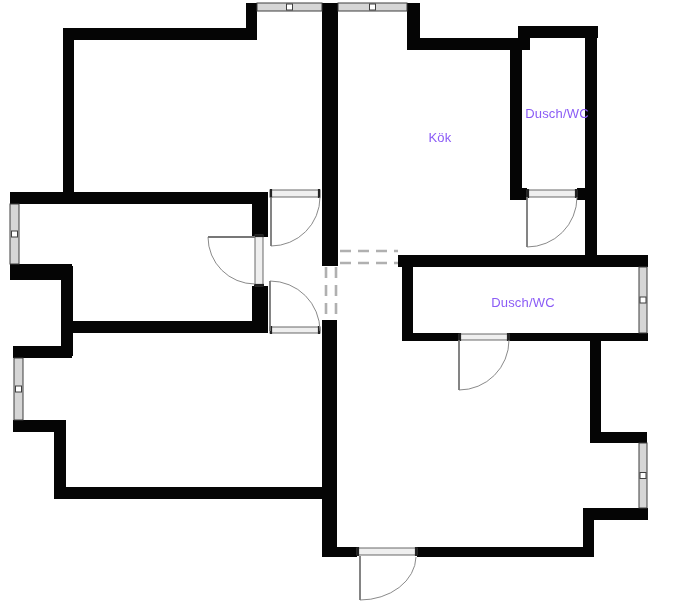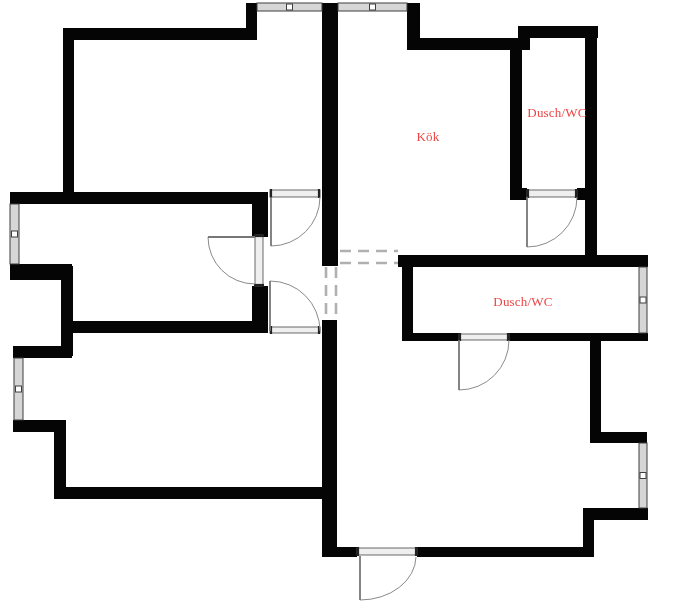--- a/index.html
+++ b/index.html
@@ -8,24 +8,23 @@
     width:700px;height:607px;
     background:#ffffff;
     overflow:hidden;
     font-family:"Liberation Sans", sans-serif;
   }
   .plan-wrap svg{position:absolute;left:0;top:0;}
   .room-label{
     position:absolute;
     transform:translate(-50%,-50%);
     font-size:13px;
-    color:#ef4444;
+    color:#8b5cf6;
     letter-spacing:0.2px;
     white-space:nowrap;
-    font-family:Liberation Serif, serif;
   }
 </style>
 </head>
 <body>
 
 <div class="plan-wrap">
   <svg id="plan-svg" width="700" height="607" viewBox="0 0 700 607">
       <rect x="63" y="28" width="194" height="12" fill="#050505"></rect>
       <rect x="63" y="28" width="11" height="169" fill="#050505"></rect>
       <rect x="246" y="3" width="11" height="37" fill="#050505"></rect>
@@ -99,16 +98,16 @@
       <line x1="270" y1="281" x2="270" y2="331" stroke="#777777" stroke-width="1.8"></line>
       <path d="M509,340 A50,50 0 0 1 459,390" fill="none" stroke="#8a8a8a" stroke-width="1"></path>
       <line x1="459" y1="340" x2="459" y2="390" stroke="#777777" stroke-width="1.8"></line>
       <path d="M416,557 A56,44 0 0 1 360,600" fill="none" stroke="#8a8a8a" stroke-width="1"></path>
       <line x1="360" y1="556" x2="360" y2="600" stroke="#777777" stroke-width="1.8"></line>
       <line x1="340" y1="251" x2="398" y2="251" stroke="#b0b0b0" stroke-width="2.6" stroke-dasharray="11,7"></line>
       <line x1="340" y1="263" x2="398" y2="263" stroke="#b0b0b0" stroke-width="2.6" stroke-dasharray="11,7"></line>
       <line x1="326" y1="267" x2="326" y2="320" stroke="#b0b0b0" stroke-width="2.6" stroke-dasharray="11,7"></line>
       <line x1="336" y1="267" x2="336" y2="320" stroke="#b0b0b0" stroke-width="2.6" stroke-dasharray="11,7"></line>
     </svg>
-  <span class="room-label" id="lbl-kok" style="left: 428px; top: 137px;">Kök</span>
+  <span class="room-label" id="lbl-kok" style="left: 440px; top: 137px;">Kök</span>
   <span class="room-label" id="lbl-dusch-top" style="left: 557px; top: 113px;">Dusch/WC</span>
   <span class="room-label" id="lbl-dusch-mid" style="left: 523px; top: 302px;">Dusch/WC</span>
 </div>
 
 </body></html>

